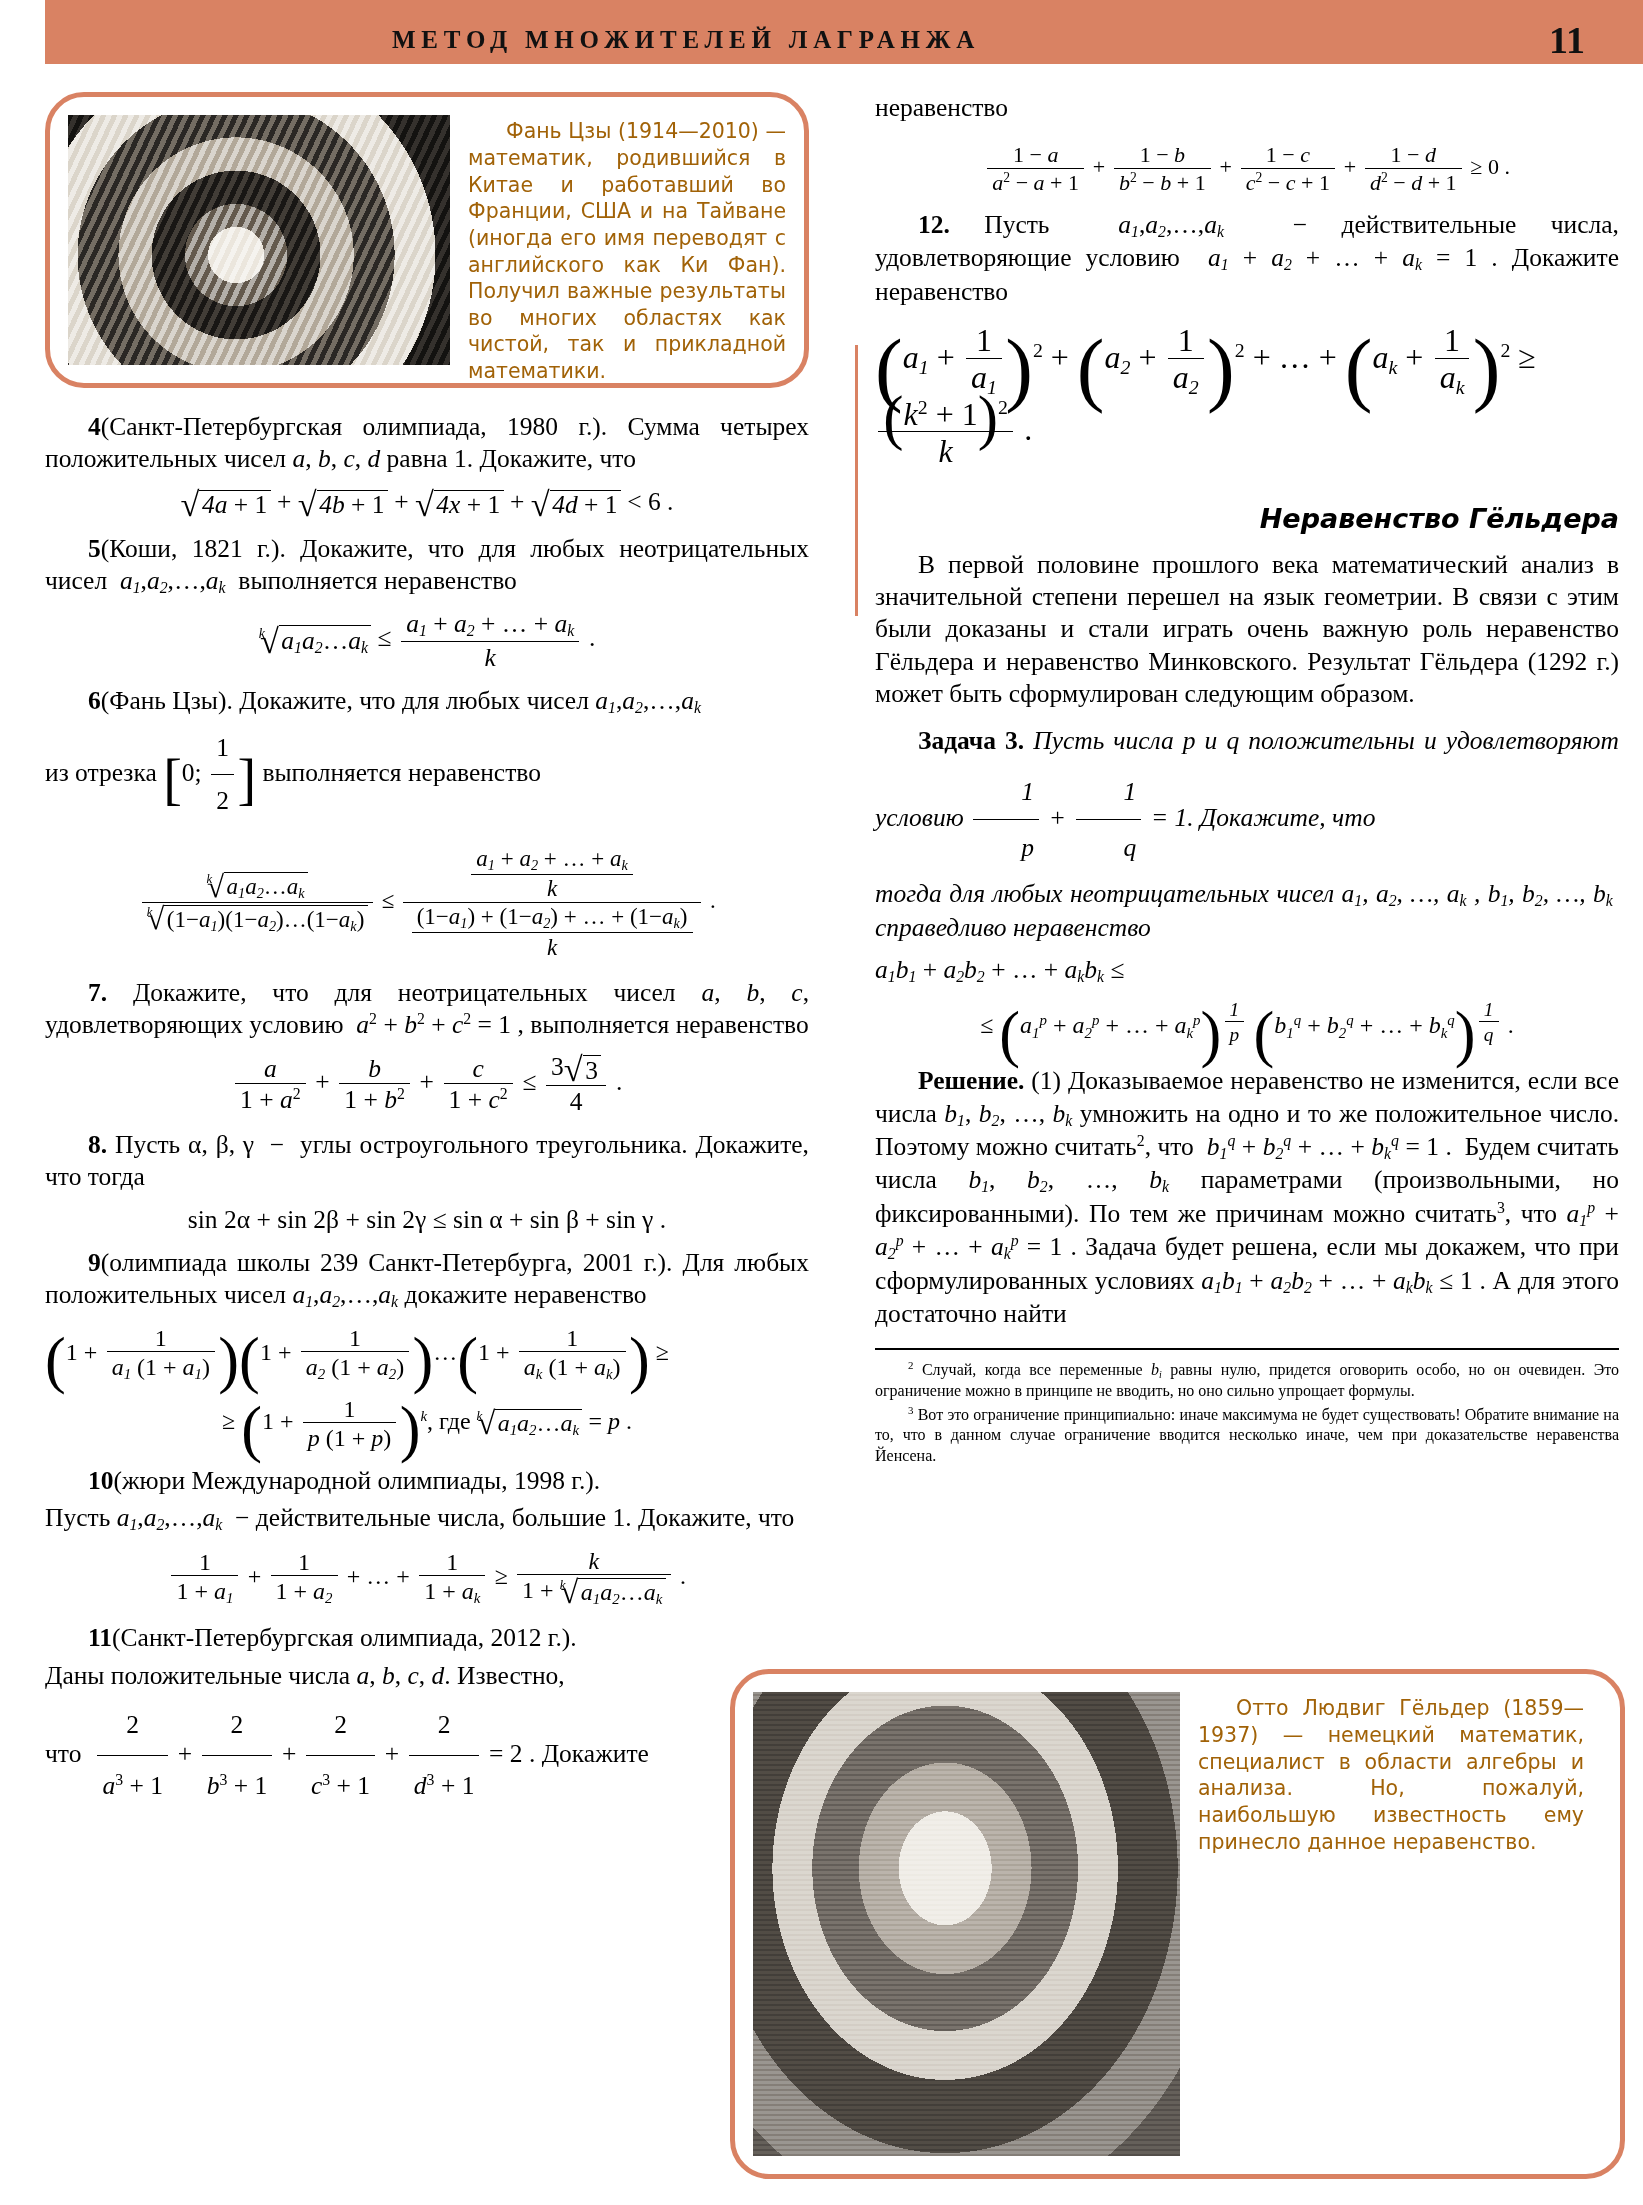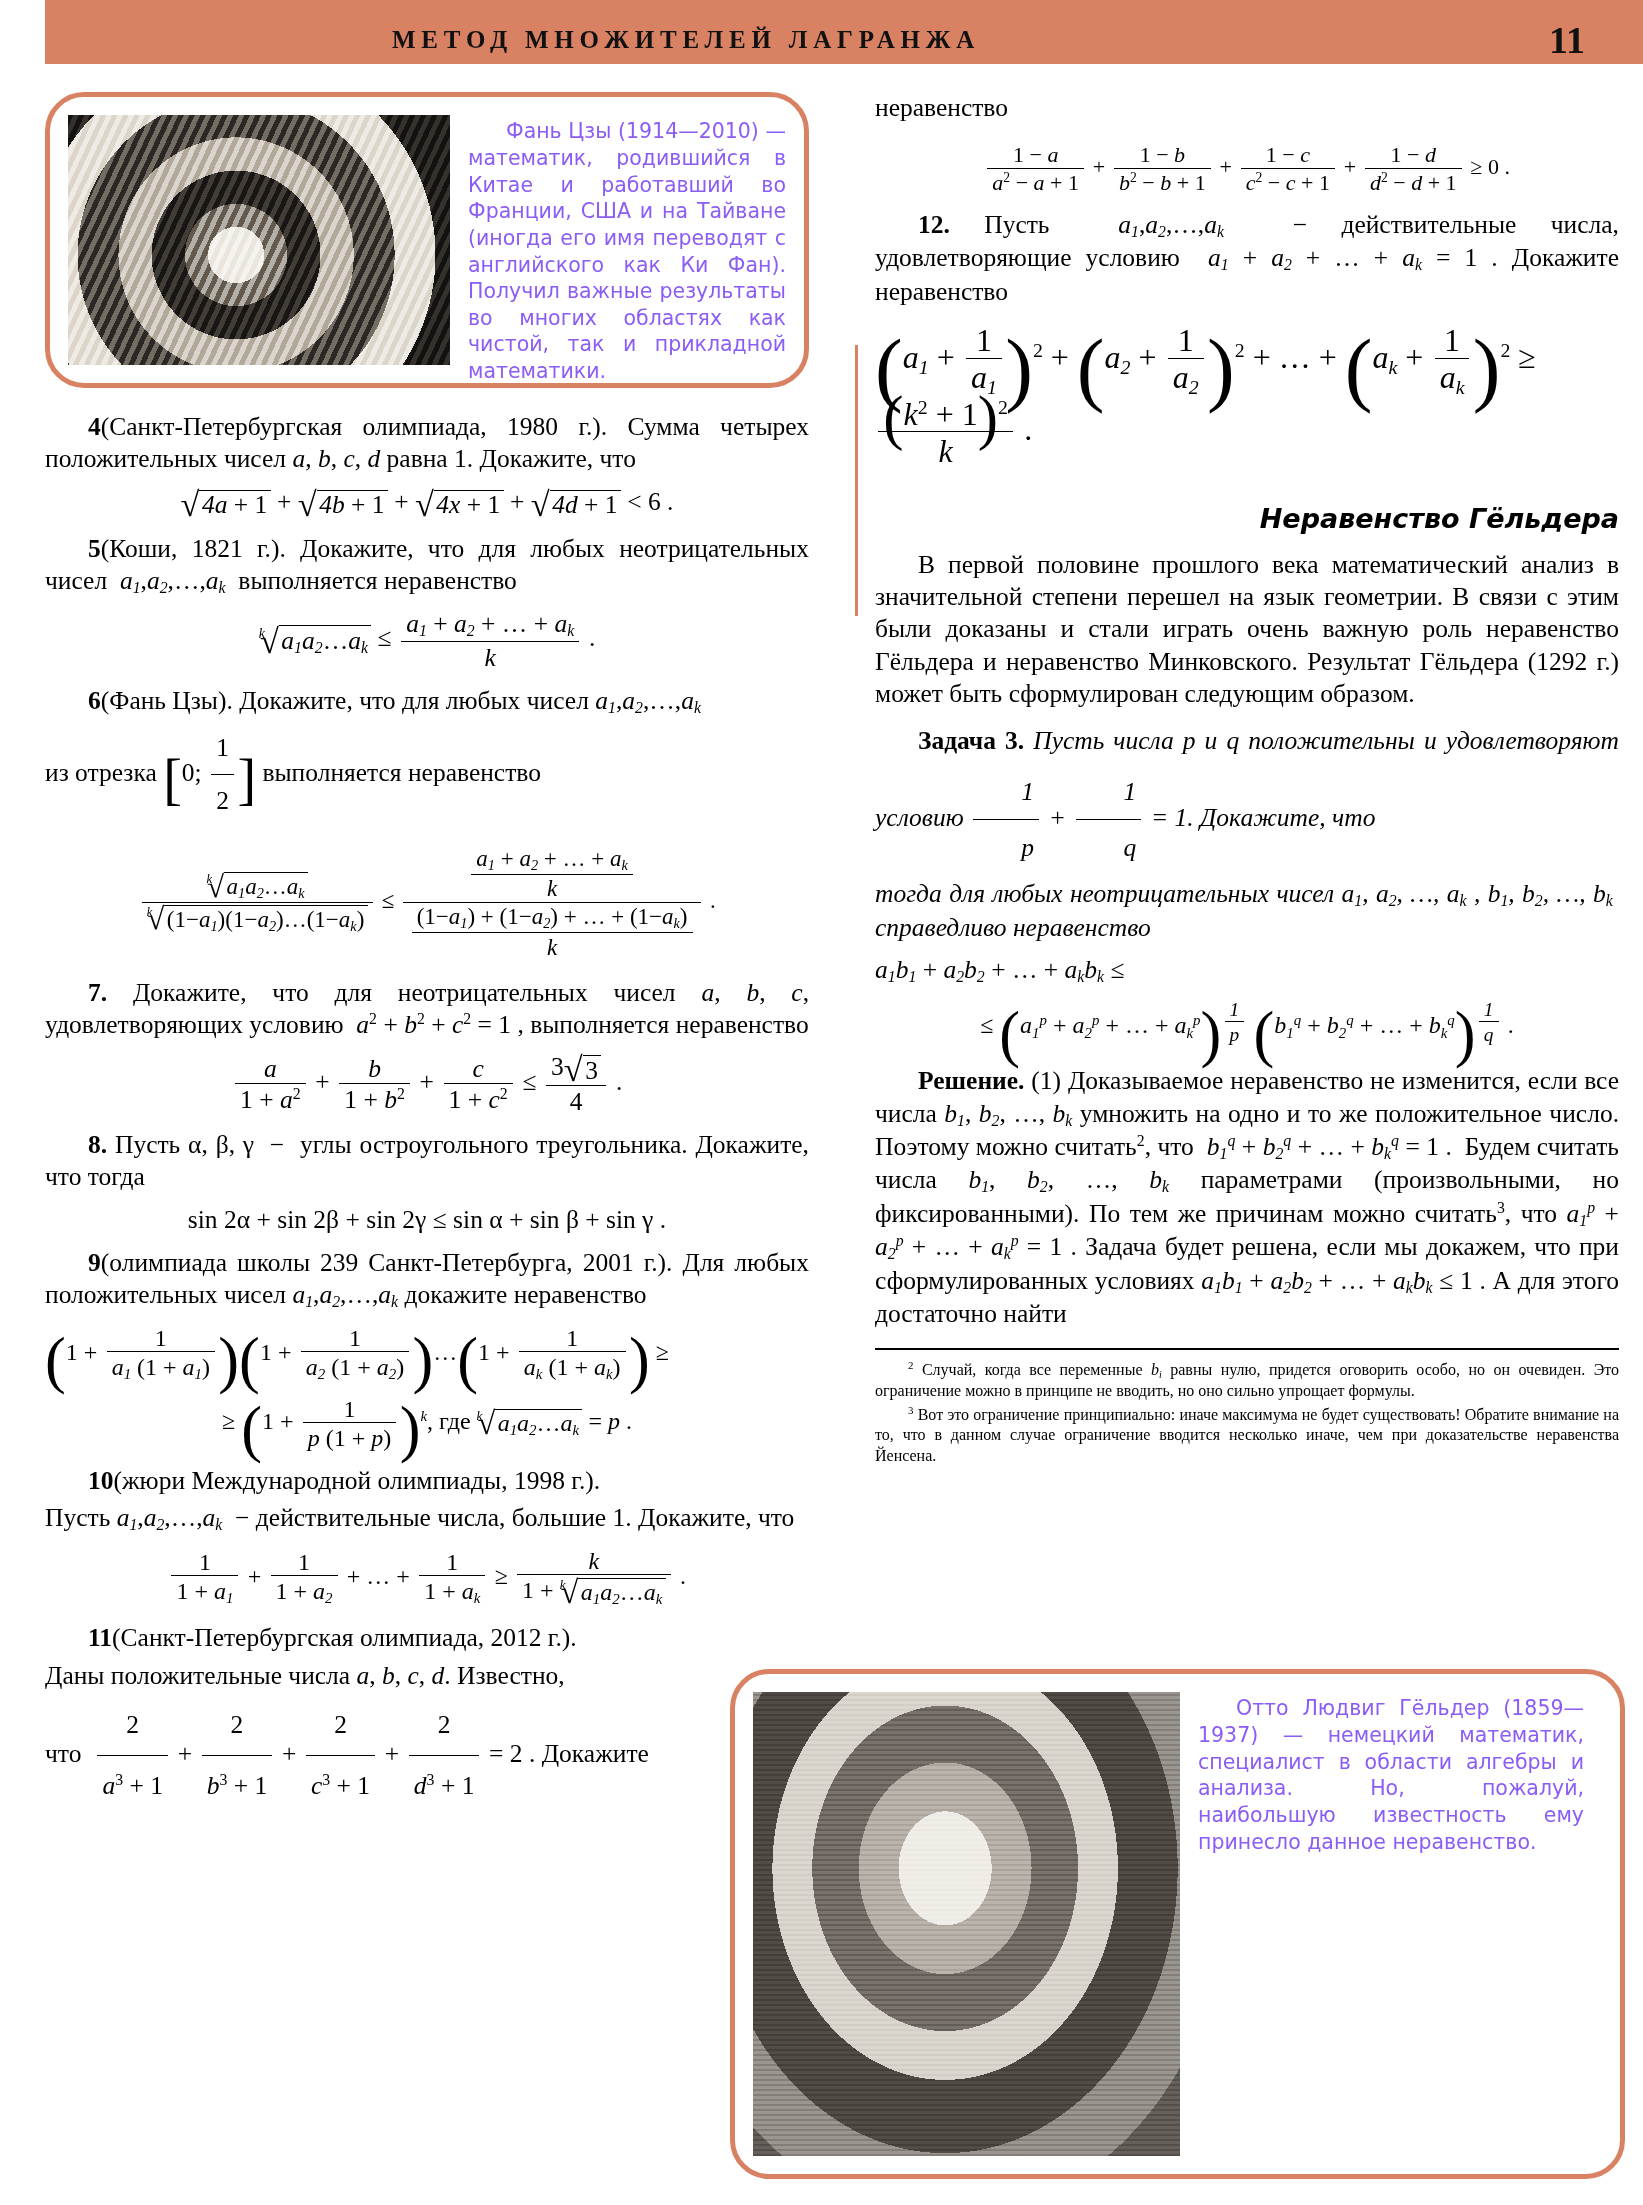--- a/index.html
+++ b/index.html
@@ -54,21 +54,21 @@
     background:#b9b9b9;
     position:relative;
     overflow:hidden;
     flex:none;
   }
   .bio-text{
     font-family:"DejaVu Sans", sans-serif;
     font-size:20.5px;
     line-height:1.30;
     text-align:justify;
-    color:#8b5cf6;
+    color:#a16207;
     padding-top:3.3px;
   }
   .bio-text p{ margin:0; text-indent:38px; }
 
   
   .photo-fan{
     background:
       repeating-linear-gradient(115deg, rgba(0,0,0,.55) 0 5px, rgba(255,255,255,.25) 5px 10px),
       radial-gradient(circle at 44% 56%, #f2efe9 0 11%, #9a948c 11% 20%, #35312c 20% 33%, #cdc7bd 33% 46%, #5d574f 46% 62%, #e8e4dd 62% 78%, #2a2724 78% 100%),
       linear-gradient(160deg,#d9d5cd 0%, #8e8880 40%, #242220 100%);

